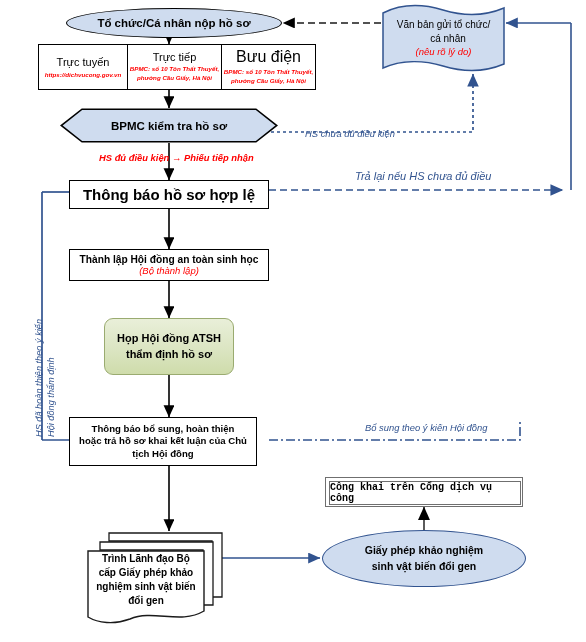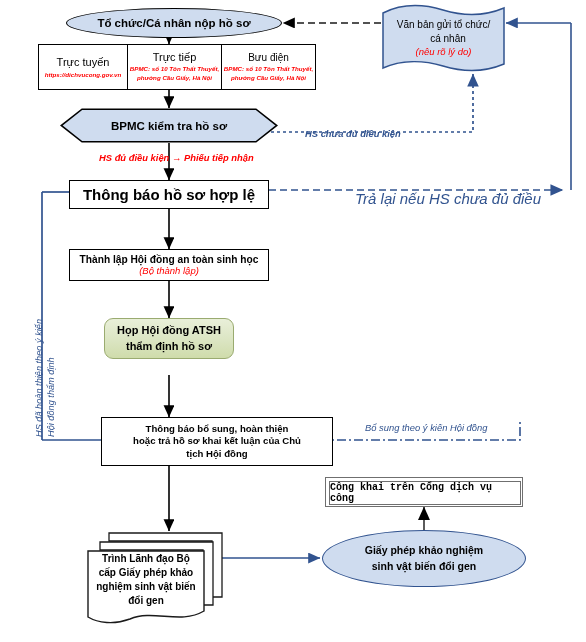--- a/index.html
+++ b/index.html
@@ -148,21 +148,21 @@
   <div class="node boxplain" style="left:128px;top:44px;width:94px;height:46px;border-left:none;">
     <div class="ctr">
       <span style="font-size:11px;color:#000;">Trực tiếp</span>
       <span class="t-red" style="font-size:6.2px;margin-top:2px;line-height:1.45;">BPMC: số 10 Tôn Thất Thuyết,</span>
       <span class="t-red" style="font-size:6.2px;line-height:1.45;">phường Cầu Giấy, Hà Nội</span>
     </div>
   </div>
 
   <div class="node boxplain" style="left:222px;top:44px;width:94px;height:46px;border-left:none;">
     <div class="ctr">
-      <span style="font-size:10px;color:#000;">Bưu điện</span>
+      <span style="font-size:16px;color:#000;">Bưu điện</span>
       <span class="t-red" style="font-size:6.2px;margin-top:2px;line-height:1.45;">BPMC: số 10 Tôn Thất Thuyết,</span>
       <span class="t-red" style="font-size:6.2px;line-height:1.45;">phường Cầu Giấy, Hà Nội</span>
     </div>
   </div>
 
   <div class="node hexwrap" style="left:60px;top:108px;width:218px;height:35px;">
     <svg viewBox="0 0 218 35" width="218" height="35">
       <polygon points="22,1.2 196,1.2 216.8,17.5 196,33.8 22,33.8 1.2,17.5" fill="#cfdcef" stroke="#000000" stroke-width="1.6"></polygon>
     </svg>
     <div class="hexlabel">
@@ -188,28 +188,28 @@
     </div>
   </div>
 
   <div class="node boxplain" style="left:69px;top:249px;width:200px;height:32px;">
     <div class="ctr">
       <span class="t-bold" style="font-size:10.2px;">Thành lập Hội đồng an toàn sinh học</span>
       <span class="t-red" style="font-size:9.5px;font-weight:normal;">(Bộ thành lập)</span>
     </div>
   </div>
 
-  <div class="node greenbox" style="left:104px;top:318px;width:130px;height:41px;">
+  <div class="node greenbox" style="left:104px;top:318px;width:130px;height:57px;">
     <div class="ctr">
       <span class="t-bold" style="font-size:11px;line-height:1.45;">Họp Hội đồng ATSH</span>
       <span class="t-bold" style="font-size:11px;line-height:1.45;">thẩm định hồ sơ</span>
     </div>
   </div>
 
-  <div class="node boxplain" style="left:69px;top:417px;width:232px;height:49px;margin-left:32px;">
+  <div class="node boxplain" style="left:69px;top:417px;width:188px;height:49px;">
     <div class="ctr" style="justify-content:center;">
       <span class="t-bold" style="font-size:9.6px;line-height:1.32;">Thông báo bổ sung, hoàn thiện</span>
       <span class="t-bold" style="font-size:9.6px;line-height:1.32;">hoặc trả hồ sơ khai kết luận của Chủ</span>
       <span class="t-bold" style="font-size:9.6px;line-height:1.32;">tịch Hội đồng</span>
     </div>
   </div>
 
   <div class="node ellipse-blue" style="left:322px;top:530px;width:204px;height:57px;">
     <div class="ctr">
       <span class="t-bold" style="font-size:10.5px;line-height:1.45;">Giấy phép khảo nghiệm</span>
@@ -232,22 +232,22 @@
   </div>
 
   <div class="node dblbox" style="left:325px;top:477px;width:198px;height:30px;font-family:Liberation Mono, monospace;">
     <div class="inner">
       <span class="t-bold" style="font-size:10px;">Công khai trên Cổng dịch vụ công</span>
     </div>
   </div>
 
   <div class="edge-label t-red" style="left:99px;top:152px;font-size:9.4px;font-weight:bold;">HS đủ điều kiện → Phiếu tiếp nhận</div>
 
-  <div class="edge-label t-blue" style="left:305px;top:128px;font-size:9.4px;font-weight:bold;">HS chưa đủ điều kiện</div>
-
-  <div class="edge-label t-blue" style="left:355px;top:190px;font-size:15px;">Trả lại nếu HS chưa đủ điều</div>
+  <div class="edge-label t-blue" style="left:305px;top:128px;font-size:9.4px;">HS chưa đủ điều kiện</div>
+
+  <div class="edge-label t-blue" style="left:355px;top:170px;font-size:11px;">Trả lại nếu HS chưa đủ điều</div>
 
   <div class="edge-label t-blue" style="left:365px;top:422px;font-size:9.4px;">Bổ sung theo ý kiến Hội đồng</div>
 
   <div class="vlabel t-blue" style="left:34px;top:437px;transform:rotate(-90deg);font-size:9.2px;">HS đã hoàn thiện theo ý kiến</div>
   <div class="vlabel t-blue" style="left:46px;top:437px;transform:rotate(-90deg);font-size:9.2px;">Hội đồng thẩm định</div>
 
 </div>
 
 </body></html>

